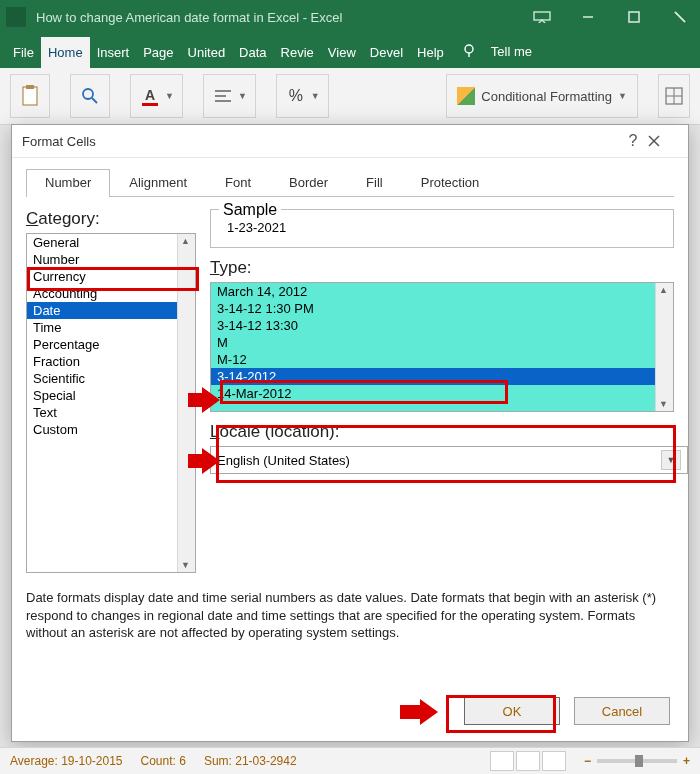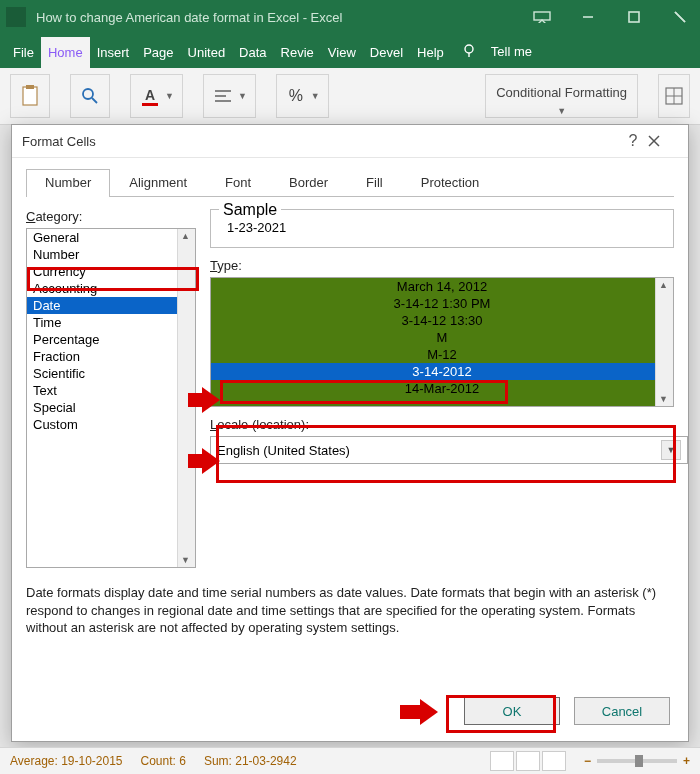--- a/index.html
+++ b/index.html
@@ -3,61 +3,61 @@
 <meta charset="utf-8">
 <style>
 html,body{margin:0;padding:0;font-family:"Segoe UI",Arial,sans-serif;font-size:13px;background:#e6e6e6;width:700px;height:774px;overflow:hidden;}
 .titlebar{background:#217346;height:34px;display:flex;align-items:center;color:#cfe6d8;padding:0 6px;}
 .titlebar .doc-icon{width:20px;height:20px;background:#1a5c38;margin-right:10px;}
 .titlebar .title{flex:1;font-size:13px;}
 .titlebar .win-btns{display:flex;align-items:center;gap:18px;}
 .titlebar .win-btn{width:28px;height:24px;display:flex;align-items:center;justify-content:center;color:#cfe6d8;font-size:15px;}
 .ribbon-tabs{background:#217346;height:34px;display:flex;align-items:flex-end;padding-left:6px;color:#fff;}
 .ribbon-tabs .tab{padding:8px 7px 8px 7px;font-size:13px;cursor:pointer;}
-.ribbon-tabs .tab.home{background:#f3f3f3;color:#8b5cf6;margin-top:48px;}
+.ribbon-tabs .tab.home{background:#f3f3f3;color:#0c4a6e;margin-top:48px;}
 .ribbon-tabs .spacer{flex:1;}
 .ribbon-tabs .tell{display:flex;align-items:center;gap:14px;padding:0 10px;height:34px;}
 .ribbon-tabs .share{display:flex;align-items:center;gap:4px;padding:0 10px;height:34px;}
 .ribbon-toolbar{background:#f3f3f3;height:56px;border-bottom:1px solid #d4d4d4;display:flex;align-items:center;padding:0 10px;gap:20px;color:#444;}
 .tb-group{display:flex;align-items:center;gap:4px;border:1px solid #d4d4d4;padding:4px 8px;height:34px;background:#fff0;}
 .tb-icon{width:22px;height:22px;display:flex;align-items:center;justify-content:center;}
-.cf-btn{display:flex;align-items:center;gap:6px;border:1px solid #d4d4d4;padding:4px 10px;height:34px;flex-direction:column;}
+.cf-btn{display:flex;align-items:center;gap:6px;border:1px solid #d4d4d4;padding:4px 10px;height:34px;}
 .cf-icon{width:18px;height:18px;background:linear-gradient(135deg,#f7b742 50%,#5aa657 50%);}
 .dialog{position:absolute;left:11px;top:124px;width:676px;height:616px;background:#fff;border:1px solid #9e9e9e;box-shadow:0 4px 20px rgba(0,0,0,.25);}
 .dialog-title{height:32px;display:flex;align-items:center;padding:0 10px;font-size:13px;color:#333;border-bottom:1px solid #e6e6e6;}
 .dialog-title .dt-spacer{flex:1;}
 .dialog-title .dbtn{width:30px;text-align:center;font-size:16px;color:#555;}
 .dlg-body{padding:10px 14px 0 14px;}
 .dlg-tabs{display:flex;border-bottom:1px solid #bdbdbd;height:28px;}
 .dlg-tabs .dtab{padding:5px 18px;font-size:13px;color:#333;border:1px solid transparent;border-bottom:none;position:relative;top:1px;}
 .dlg-tabs .dtab.active{border-color:#bdbdbd;background:#fff;}
 .content-row{display:flex;gap:14px;margin-top:12px;}
 .cat-col{width:170px;}
-.label{font-size:13px;color:#222;margin-bottom:4px;}
+.label{font-size:17px;color:#222;margin-bottom:4px;}
 .label u{text-decoration:underline;}
 .cat-list{border:1px solid #a9a9a9;height:338px;overflow:hidden;position:relative;background:#fff;}
 .cat-list .sb{position:absolute;right:0;top:0;width:17px;height:100%;background:#f0f0f0;border-left:1px solid #d8d8d8;}
 .cat-list .sb::before{content:"▲";position:absolute;top:2px;left:3px;font-size:9px;color:#666;}
 .cat-list .sb::after{content:"▼";position:absolute;bottom:2px;left:3px;font-size:9px;color:#666;}
 .cat-list .item{padding:1px 6px;font-size:13px;color:#000;}
 .cat-list .item.sel{background:#0a64c8;color:#fff;}
 .right-col{flex:1;}
 .sample-box{border:1px solid #bdbdbd;padding:10px 10px 12px 10px;margin-bottom:10px;position:relative;}
 .sample-box .slabel{position:absolute;top:-9px;left:8px;background:#fff;padding:0 4px;font-size:16px;}
-.type-list{border:1px solid #a9a9a9;height:128px;background:#4d7c0f;position:relative;overflow:hidden;text-align:center;}
+.type-list{border:1px solid #a9a9a9;height:128px;background:#5eead4;position:relative;overflow:hidden;}
 .type-list .sb{position:absolute;right:0;top:0;width:17px;height:100%;background:#f0f0f0;border-left:1px solid #d8d8d8;}
 .type-list .sb::before{content:"▲";position:absolute;top:2px;left:3px;font-size:9px;color:#666;}
 .type-list .sb::after{content:"▼";position:absolute;bottom:2px;left:3px;font-size:9px;color:#666;}
 .type-list .titem{padding:1px 6px;font-size:13px;}
 .type-list .titem.sel{background:#0a64c8;color:#fff;}
 .locale-select{width:100%;height:26px;border:1px solid #a9a9a9;background:#fff;display:flex;align-items:center;padding:0 6px;justify-content:space-between;}
 .locale-select .dd{width:18px;height:18px;background:#eee;border:1px solid #c8c8c8;display:flex;align-items:center;justify-content:center;font-size:9px;color:#555;}
 .desc{font-size:13px;color:#222;line-height:1.35;margin-top:16px;}
 .dlg-buttons{position:absolute;right:18px;bottom:16px;display:flex;gap:14px;}
-.btn{width:94px;height:26px;border:1px solid #9e9e9e;background:#efefef;display:flex;align-items:center;justify-content:center;font-size:13px;color:#0f766e;}
+.btn{width:94px;height:26px;border:1px solid #9e9e9e;background:#efefef;display:flex;align-items:center;justify-content:center;font-size:13px;color:#a16207;}
 .btn.ok{border:1px solid #6a6a6a;}
 .hl{position:absolute;border:3px solid #d80000;pointer-events:none;}
 .arrow{position:absolute;pointer-events:none;}
 .arrow .shaft{position:absolute;background:#d80000;height:14px;}
 .arrow .head{position:absolute;width:0;height:0;border-top:13px solid transparent;border-bottom:13px solid transparent;border-left:18px solid #d80000;}
 .statusbar{position:absolute;bottom:0;left:0;right:0;height:26px;background:#f3f3f3;border-top:1px solid #d4d4d4;display:flex;align-items:center;padding:0 10px;font-size:12px;color:#a16207;gap:18px;}
 .statusbar .sb-spacer{flex:1;}
 .statusbar .view-btns{display:flex;gap:2px;}
 .statusbar .vb{width:22px;height:18px;border:1px solid #ccc;background:#fff;}
 .statusbar .zoom{display:flex;align-items:center;gap:6px;}
@@ -201,22 +201,22 @@
         <div class="cat-list">
           <div class="item">General</div>
           <div class="item">Number</div>
           <div class="item">Currency</div>
           <div class="item">Accounting</div>
           <div class="item sel">Date</div>
           <div class="item">Time</div>
           <div class="item">Percentage</div>
           <div class="item">Fraction</div>
           <div class="item">Scientific</div>
+          <div class="item">Special</div>
           <div class="item">Text</div>
-          <div class="item">Special</div>
           <div class="item">Custom</div>
           <div class="sb"></div>
         </div>
       </div>
 
       <div class="right-col">
         <div class="sample-box">
           <div class="slabel">Sample</div>
           <div style="padding-left:6px;">1-23-2021</div>
         </div>

